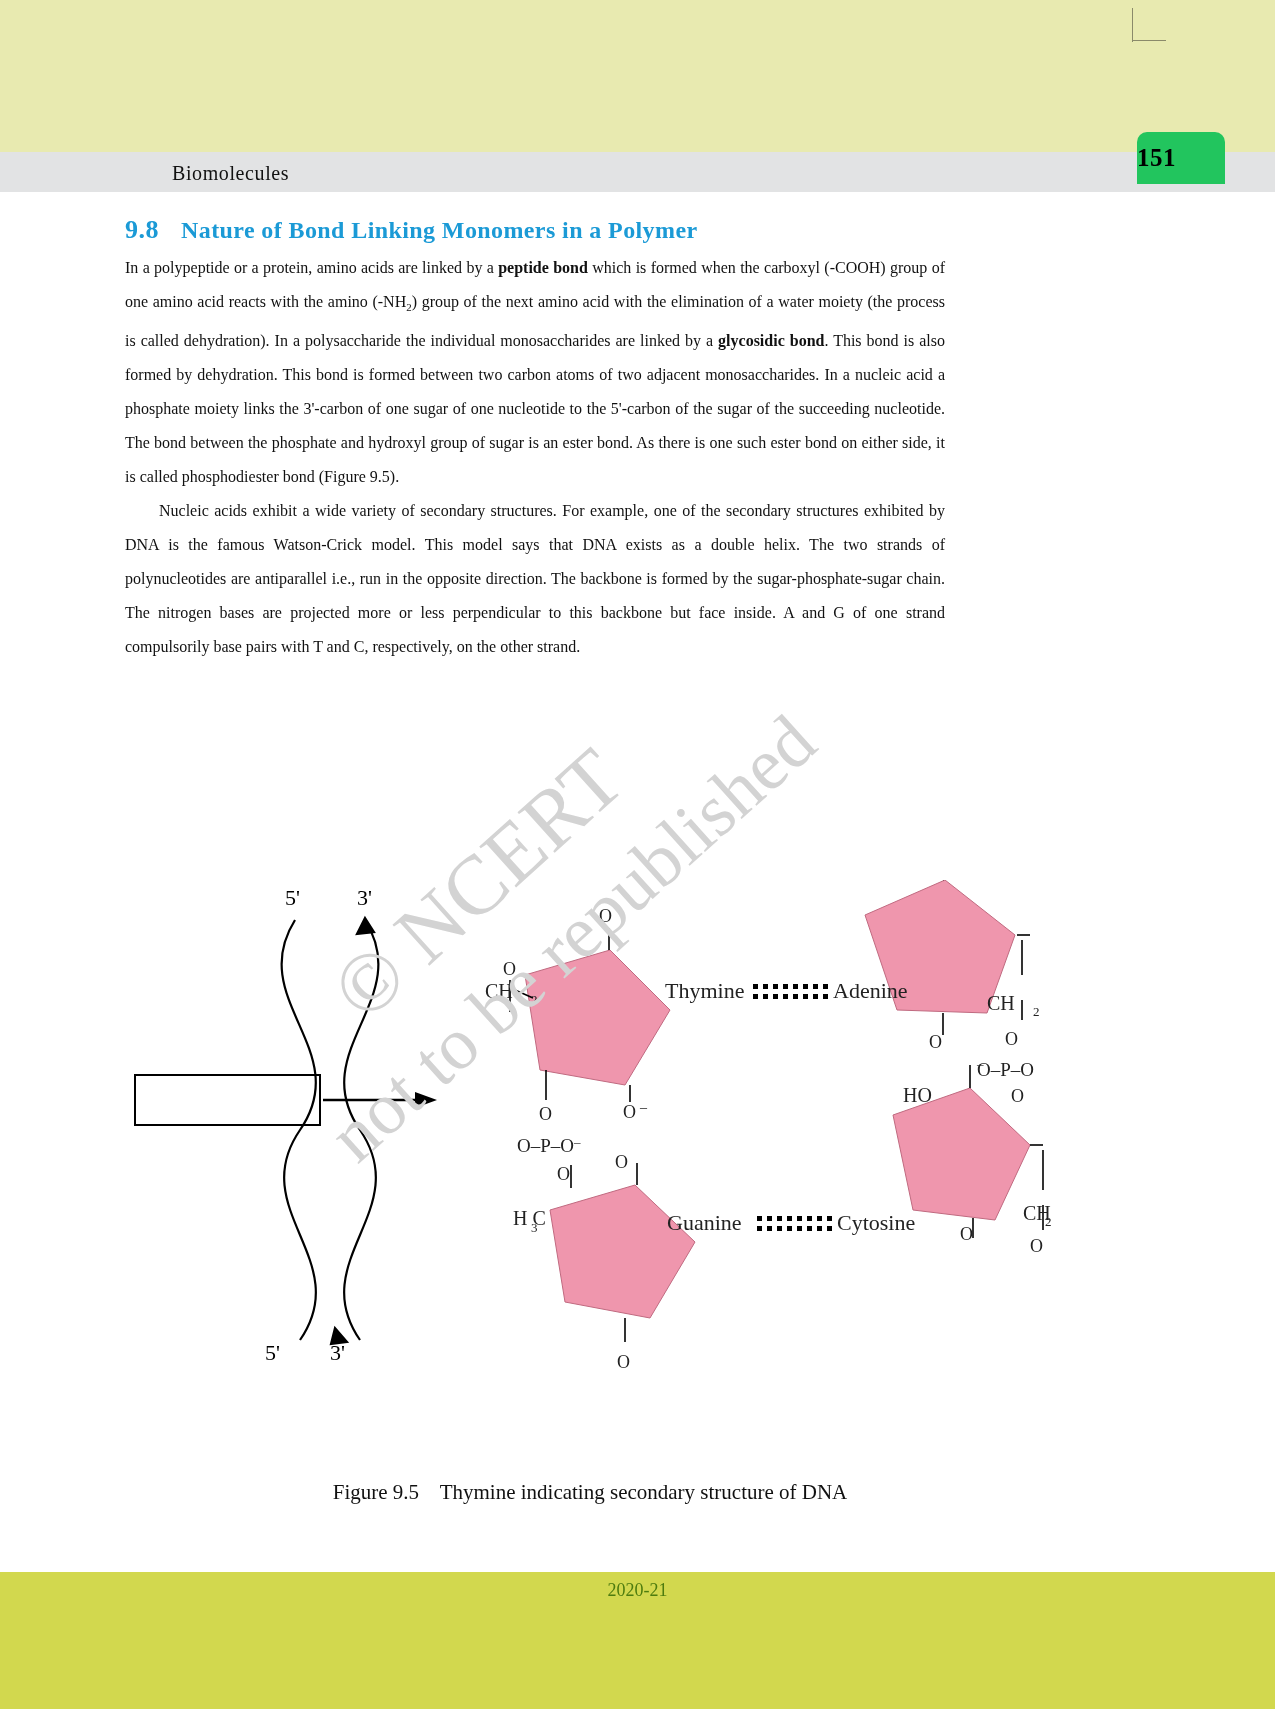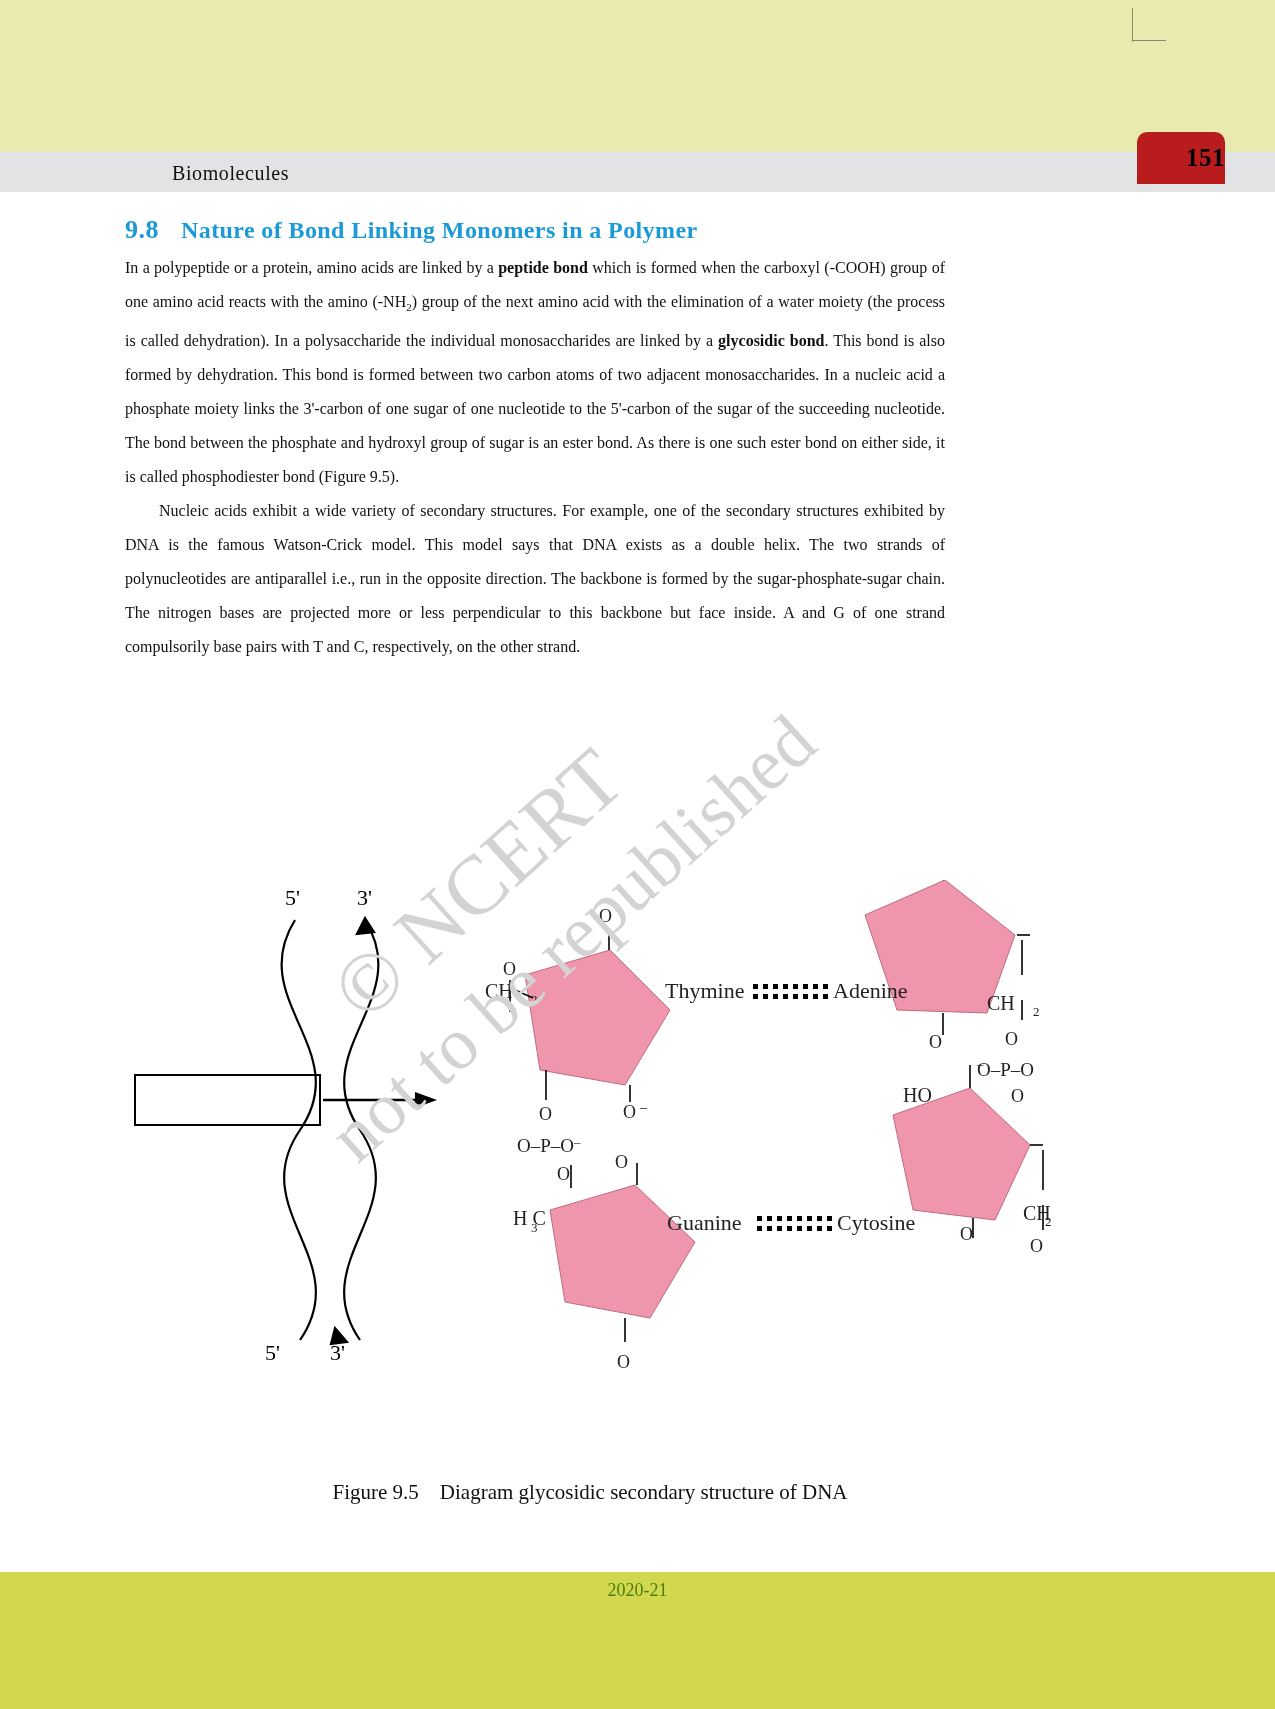--- a/index.html
+++ b/index.html
@@ -55,25 +55,25 @@
   .crop-v { width: 1px; height: 34px; }
   .crop-h { height: 1px; width: 34px; }
 
   
   .page-number-box {
     position: absolute;
     right: 50px;
     top: 132px;
     width: 88px;
     height: 52px;
-    background: #b91c1c;
+    background: #22c55e;
     border-radius: 10px 10px 0 0;
     display: flex;
     align-items: center;
-    justify-content: flex-end;
+    justify-content: flex-start;
   }
   .page-number {
     font-family: "Liberation Serif", serif;
     font-weight: bold;
     font-size: 25px;
     color: #000;
     letter-spacing: 0.5px;
   }
   .running-head {
     position: absolute;
@@ -337,16 +337,16 @@
     <g transform="rotate(-42 370 390)" fill="#d3d3d3" font-family="Liberation Serif, serif">
       <text x="40" y="300" font-size="84">© NCERT</text>
       <text x="-60" y="400" font-size="74">not to be republished</text>
     </g>
   </svg>
 </div>
 
 <div class="figure-caption">
   <span class="cap-label">Figure 9.5</span>
   &nbsp;&nbsp;
-  <span>Diagram glycosidic secondary structure of DNA</span>
+  <span>Thymine indicating secondary structure of DNA</span>
 </div>
 
 <div class="footer-year">2020-21</div>
 
 </body></html>

